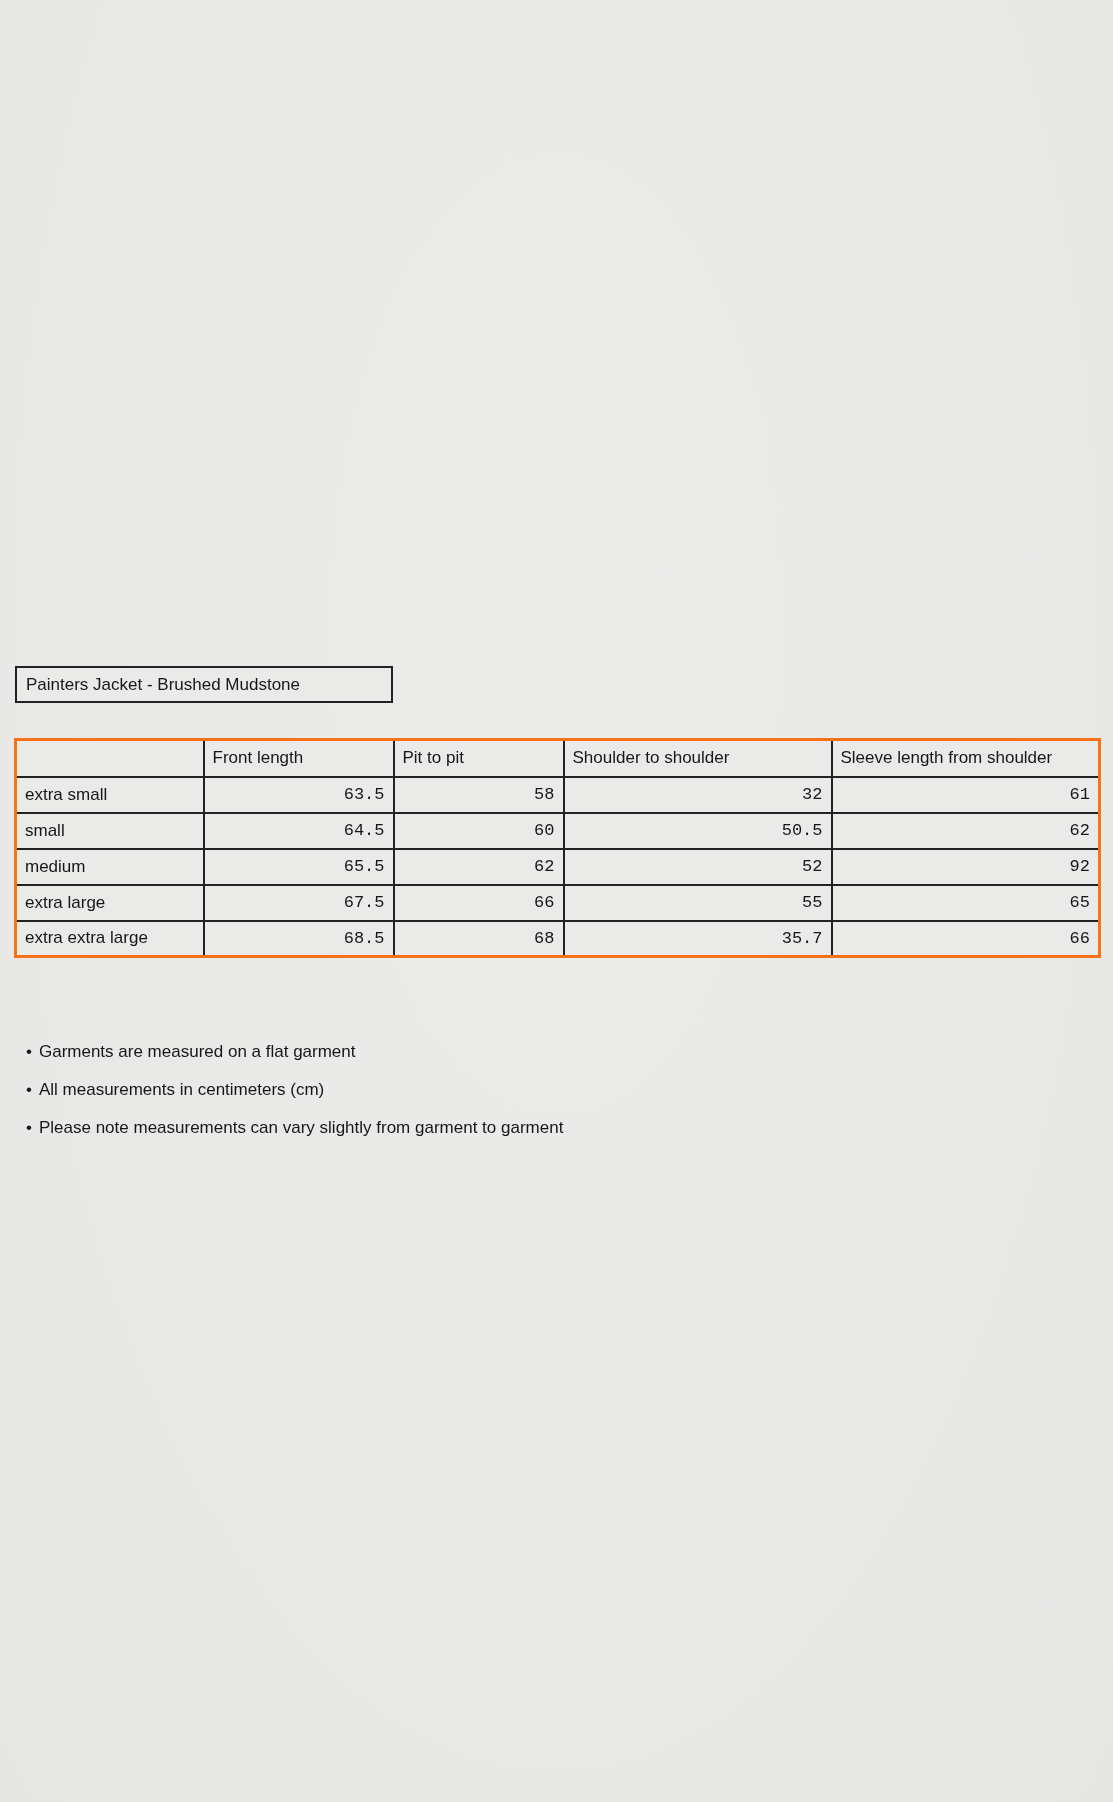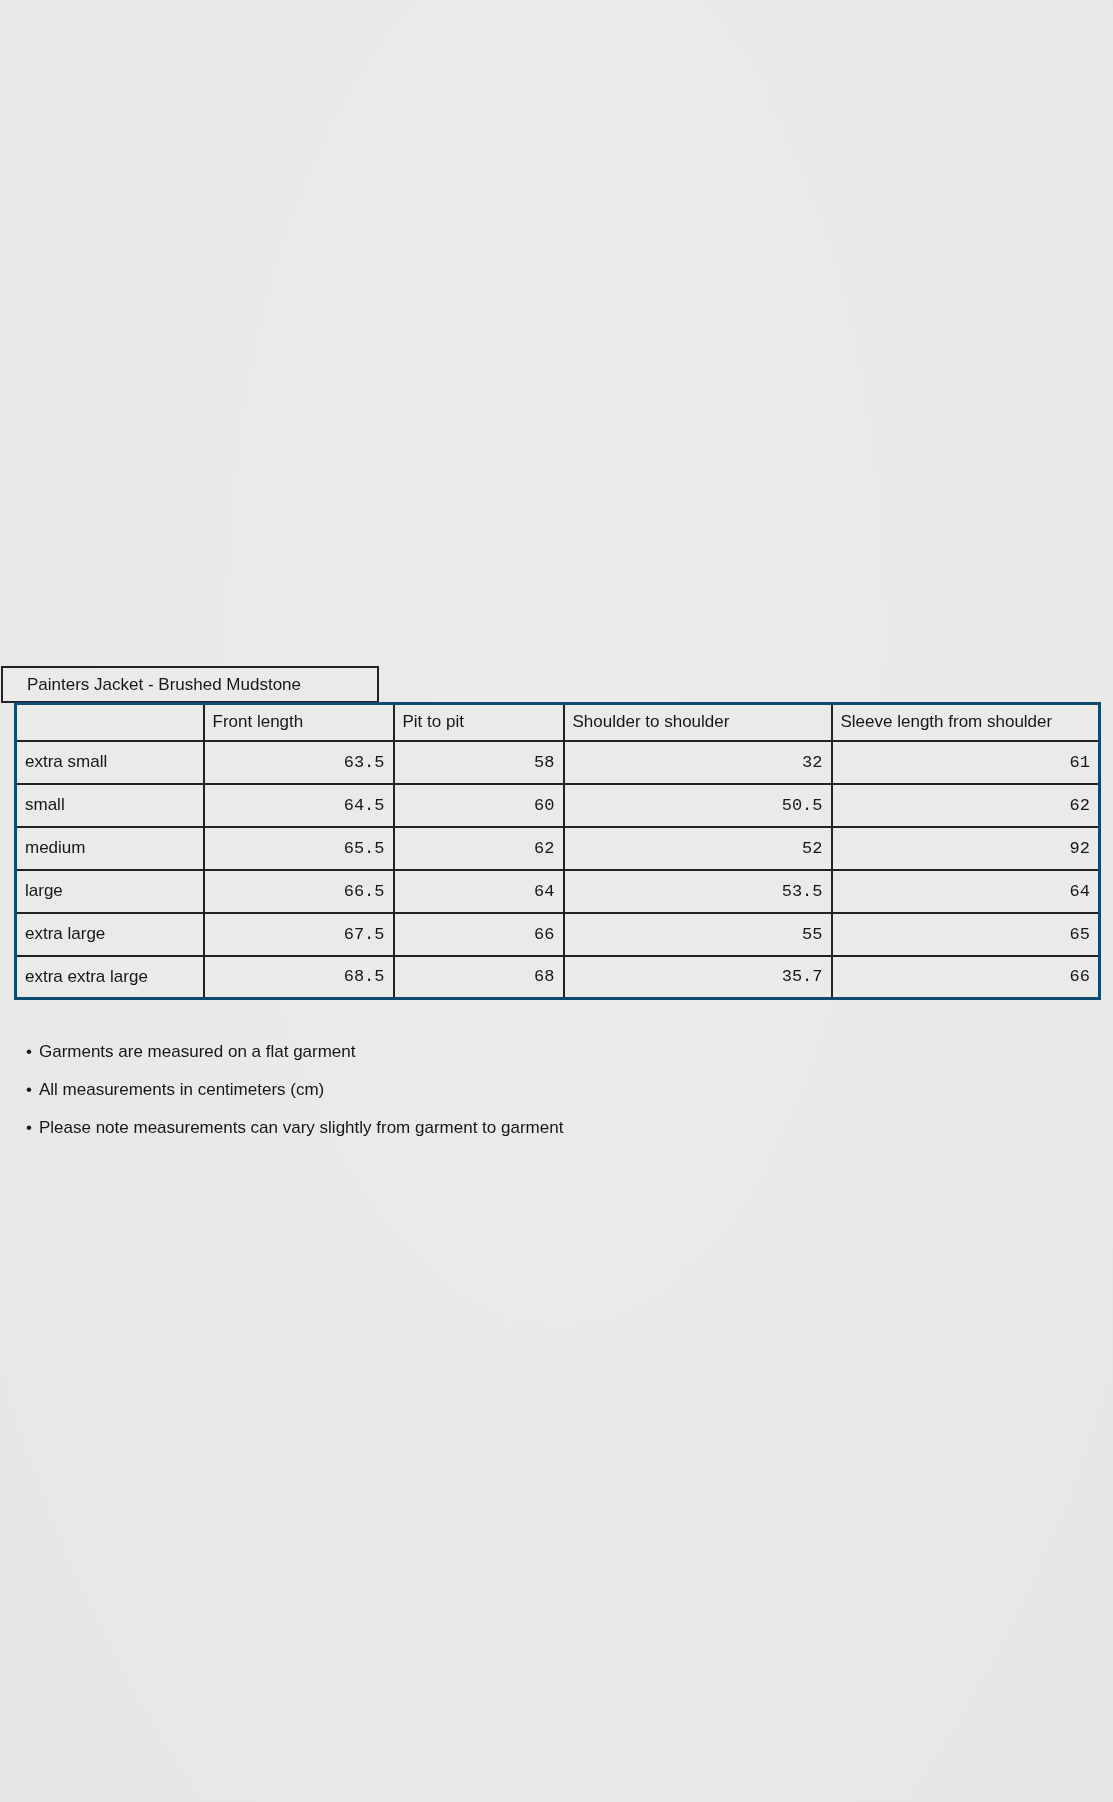--- a/index.html
+++ b/index.html
@@ -11,48 +11,48 @@
     height: 1802px;
     position: relative;
     overflow: hidden;
     background: radial-gradient(ellipse at 50% 35%, #ebebea 0%, #e9e9e8 55%, #e6e6e5 100%);
     font-family: "Liberation Sans", sans-serif;
     color: #171717;
   }
 
   .title-box {
     position: absolute;
-    left: 1px;
+    left: 15px;
     top: 666px;
     width: 378px;
     height: 37px;
     box-sizing: border-box;
     border: 2px solid #222;
     background: #eaeae9;
     display: flex;
     align-items: center;
-    padding-left: 24px;
+    padding-left: 9px;
     font-size: 17px;
     white-space: nowrap;
   }
 
   table.size-table {
     position: absolute;
     left: 14px;
-    top: 702px;
+    top: 738px;
     border-collapse: collapse;
     table-layout: fixed;
     background: #eaeae9;
-    border: 3px solid #0c4a6e;
+    border: 3px solid #f97316;
   }
   table.size-table th,
   table.size-table td {
     border: 2px solid #222;
     box-sizing: border-box;
-    height: 43px;
+    height: 36px;
     font-size: 17px;
     font-weight: normal;
     padding: 0 8px;
     white-space: nowrap;
     overflow: hidden;
   }
   table.size-table th {
     height: 37px;
     text-align: left;
   }
@@ -115,27 +115,20 @@
       <td class="num">62</td>
     </tr>
     <tr>
       <td class="label">medium</td>
       <td class="num">65.5</td>
       <td class="num">62</td>
       <td class="num">52</td>
       <td class="num">92</td>
     </tr>
     <tr>
-      <td class="label">large</td>
-      <td class="num">66.5</td>
-      <td class="num">64</td>
-      <td class="num">53.5</td>
-      <td class="num">64</td>
-    </tr>
-    <tr>
       <td class="label">extra large</td>
       <td class="num">67.5</td>
       <td class="num">66</td>
       <td class="num">55</td>
       <td class="num">65</td>
     </tr>
     <tr>
       <td class="label">extra extra large</td>
       <td class="num">68.5</td>
       <td class="num">68</td>

